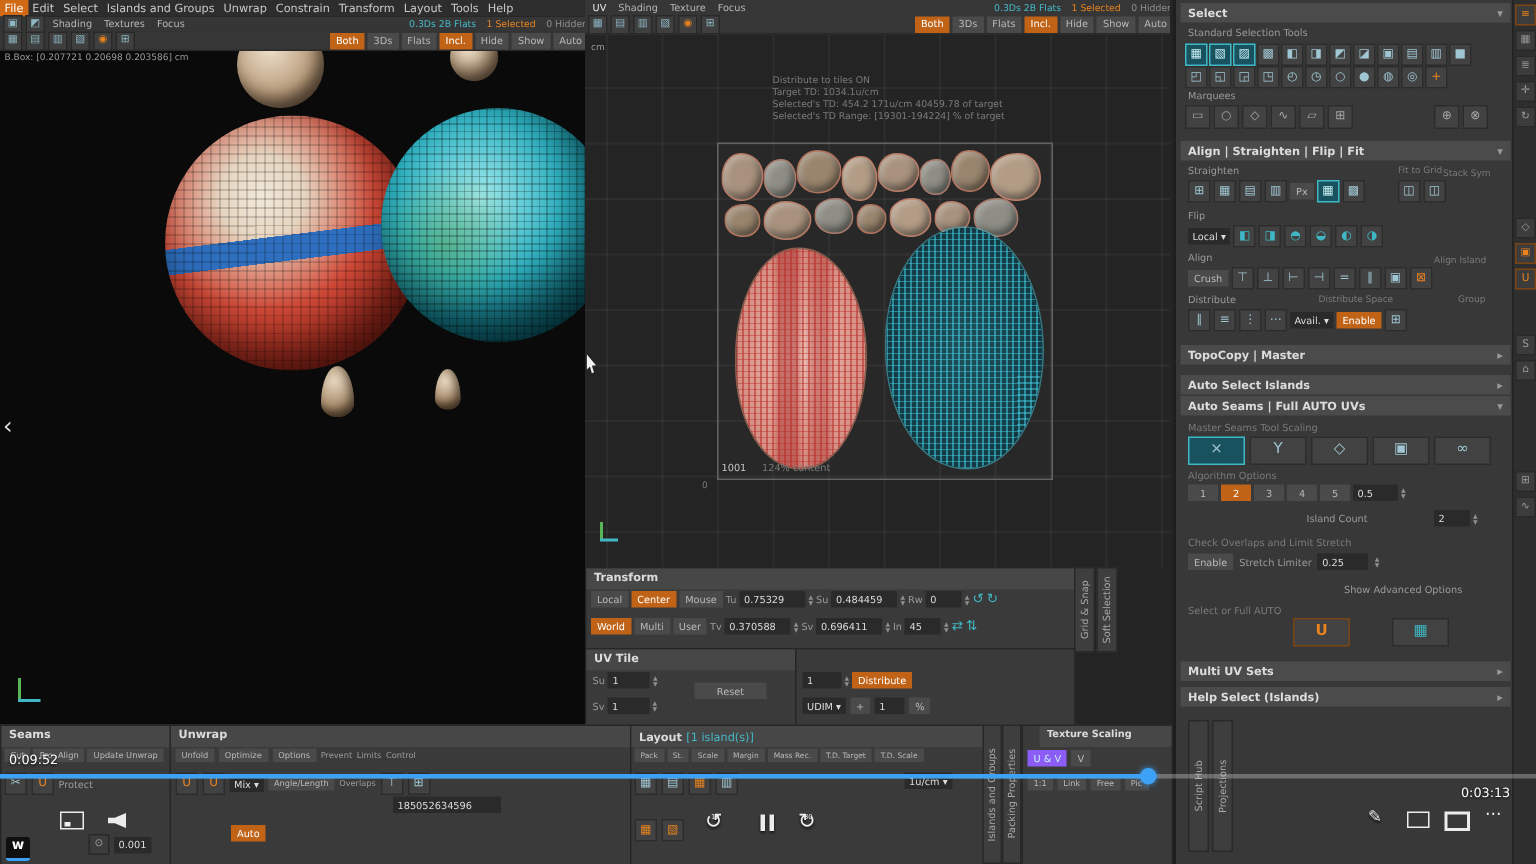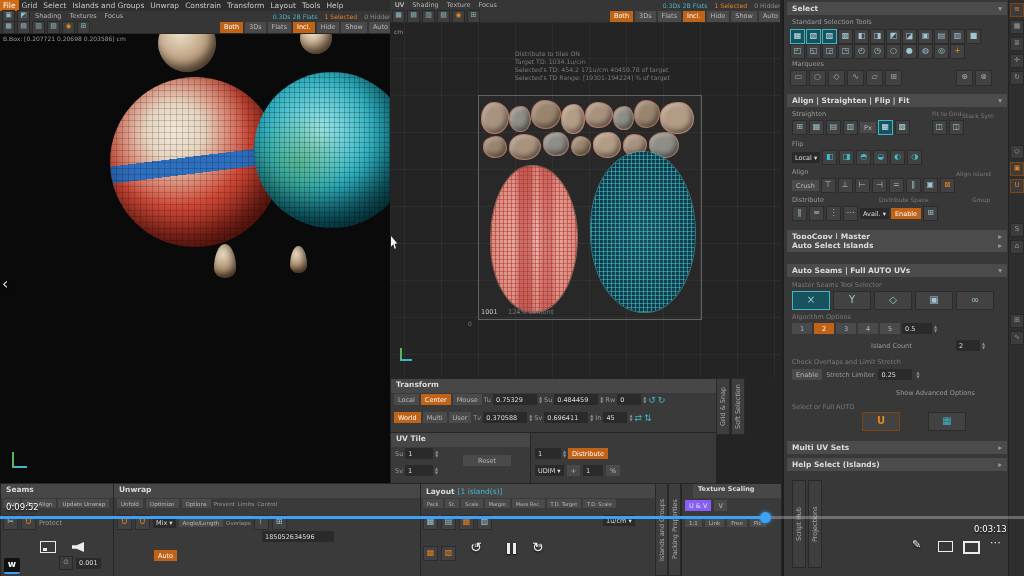--- a/index.html
+++ b/index.html
@@ -100,21 +100,21 @@
   <div class="abs vp3d" style="left:0;top:0;width:390px;height:483px;">
     <div class="abs sphere-tan" style="left:158px;top:14px;width:58px;height:58px;"></div>
     <div class="abs sphere-tan" style="left:300px;top:22px;width:32px;height:32px;"></div>
     <div class="abs sphere-red" style="left:110px;top:77px;width:170px;height:170px;"></div>
     <div class="abs sphere-teal" style="left:254px;top:72px;width:156px;height:156px;"></div>
     <div class="abs drop" style="left:214px;top:244px;width:22px;height:34px;"></div>
     <div class="abs drop" style="left:290px;top:246px;width:17px;height:27px;"></div>
 
     <div class="abs menubar r" style="left:0;top:0;width:390px;height:11px;">
       <span class="mi on">File</span>
-      <span class="mi">Grid</span>
+      <span class="mi">Edit</span>
       <span class="mi">Select</span>
       <span class="mi">Islands and Groups</span>
       <span class="mi">Unwrap</span>
       <span class="mi">Constrain</span>
       <span class="mi">Transform</span>
       <span class="mi">Layout</span>
       <span class="mi">Tools</span>
       <span class="mi">Help</span>
     </div>
     <div class="abs tbrow r" style="left:0;top:11px;width:390px;height:10px;">
@@ -495,30 +495,30 @@
         <span class="sicon">⋯</span>
       <span class="field"><span>Avail.</span> ▾</span>
       <span class="tbtn on">Enable</span>
       <span class="sicon">⊞</span>
     </div>
 
     <div class="rhdr" style="top:230px;">
         <span>TopoCopy | Master</span>
         <span class="caret">▸</span>
       </div>
-    <div class="rhdr" style="top:239px;text-align:right;">
+    <div class="rhdr" style="top:250px;text-align:right;">
         <span>Auto Select Islands</span>
         <span class="caret">▸</span>
       </div>
     <div class="rhdr" style="top:264px;">
         <span>Auto Seams | Full AUTO UVs</span>
         <span class="caret">▾</span>
       </div>
 
-    <div class="abs lab dim" style="left:8px;top:281px;">Master Seams Tool Selector</div>
+    <div class="abs lab dim" style="left:8px;top:281px;">Master Seams Tool Scaling</div>
     <div class="r abs" style="left:8px;top:291px;gap:3px;">
       <span class="bigic sel">×</span>
         <span class="bigic">Y</span>
         <span class="bigic">◇</span>
         <span class="bigic">▣</span>
         <span class="bigic">∞</span>
     </div>
     <div class="abs lab dim" style="left:8px;top:313px;">Algorithm Options</div>
     <div class="r abs" style="left:8px;top:323px;gap:2px;">
       <span class="tbtn" style="width:12px;text-align:center;">1</span>

